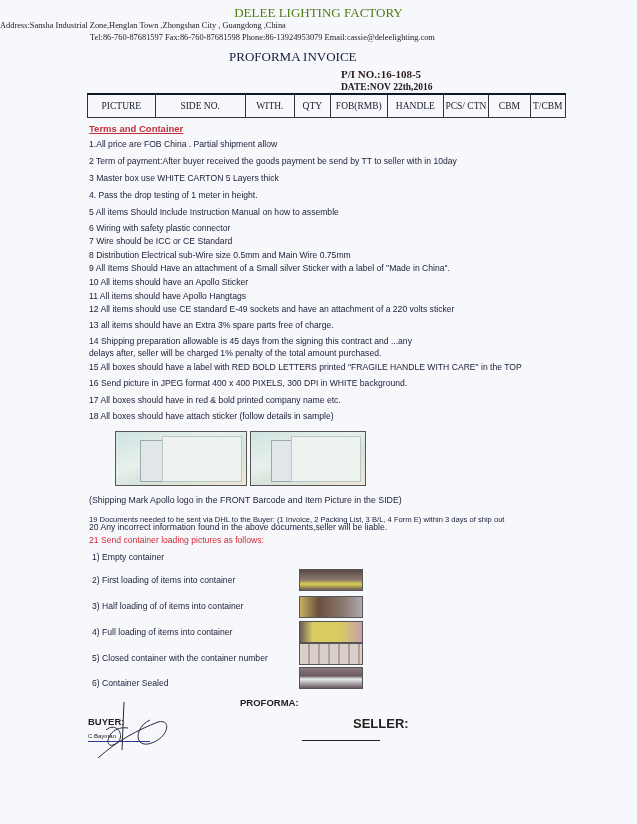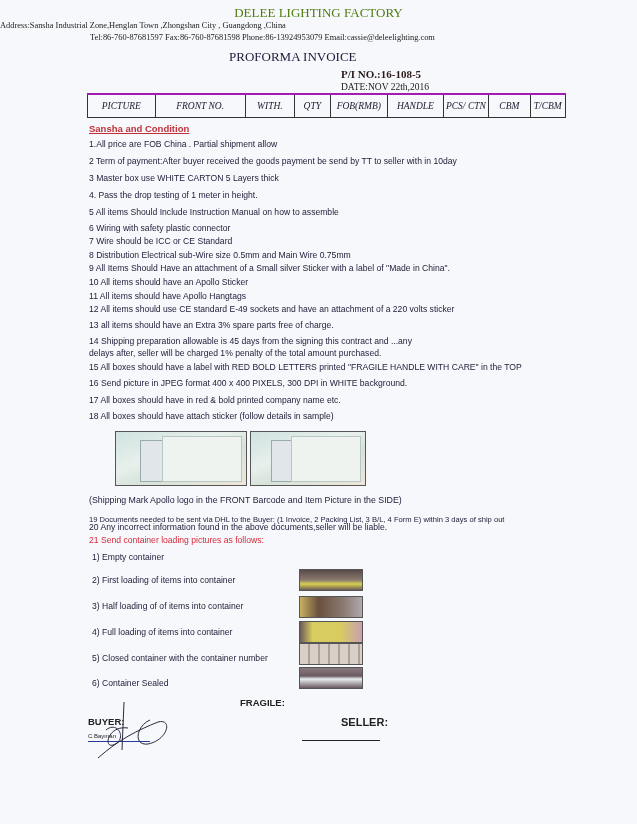--- a/index.html
+++ b/index.html
@@ -4,65 +4,65 @@
 <style>
   html, body { margin:0; padding:0; }
   body { width:637px; height:824px; background:#f7f8fb; position:relative; overflow:hidden; font-family:"Liberation Sans", sans-serif; color:#1a1a2e; }
   .serif { font-family:"Liberation Serif", serif; }
   .abs { position:absolute; }
   #company { left:0; width:637px; top:5px; text-align:center; font-size:13px; color:#4d7c0f; }
   #address { left:0; width:637px; top:21px; text-align:left; font-size:8.4px; color:#222; }
   #contact { left:90px; top:33px; font-size:8.4px; color:#222; white-space:nowrap; }
   #doc-title { left:201px; top:49px; font-size:13px; color:#1a1a3a;margin-left:28px; }
   #pi-no { left:341px; top:68px; font-size:11px; font-weight:bold; color:#2a1a1a; }
-  #pi-date { left:341px; top:82px; font-size:9.5px; font-weight:normal; color:#1a1a1a; }
+  #pi-date { left:341px; top:82px; font-size:9.5px; font-weight:bold; color:#1a1a1a; }
   table#header-table { position:absolute; left:87px; top:93px; width:479px; height:25px; border-collapse:collapse; font-size:9.5px; }
   #header-table td { border:1px solid #333; text-align:center; padding:0; line-height:10px; color:#1a1a2e; }
-  #header-table tr { border-top:2px solid #a21caf;font-style:italic; }
+  #header-table tr { border-top:2px solid #0f172a; }
   .terms-title { left:89px; top:123px; font-size:9.5px; color:#c0303a; text-decoration:underline; font-weight:bold; }
   .t { position:absolute; left:89px; font-size:8.6px; white-space:nowrap; color:#1c1c38; }
   .red { color:#d42a3a; font-weight:normal; }
   .photo { position:absolute; border:1px solid #555; background:linear-gradient(160deg,#cfe3e0 0%,#e8f0ec 40%,#d6e2da 60%,#efe6d8 100%); }
   .photo .box { position:absolute; background:#eef3f0; border:1px solid #b8c8c4; }
   .photo .side { position:absolute; background:#e0e6ea; border:1px solid #9aa; }
   .thumb { position:absolute; left:299px; width:62px; height:20px; border:1px solid #555; }
   #conforme { left:240px; top:697px; font-size:9.5px; font-weight:bold; color:#222; }
   #buyer { left:88px; top:716px; font-size:9.5px; font-weight:bold; color:#222; }
-  #seller { left:341px; top:716px; font-size:11px; font-weight:bold; color:#222;text-align:center; }
+  #seller { left:353px; top:716px; font-size:13px; font-weight:bold; color:#222;text-align:center; }
   #seller-line { left:302px; top:740px; width:78px; height:0; border-top:1px solid #222; }
   #buyer-line { left:88px; top:741px; width:62px; height:0; border-top:1.5px solid #2a3aa0; }
   #buyer-name { left:88px; top:733px; font-size:6px; color:#222; }
 </style>
 </head>
 <body>
 
 <div class="abs serif" id="company">DELEE LIGHTING FACTORY</div>
 <div class="abs serif" id="address">Address:Sansha Industrial Zone,Henglan Town ,Zhongshan City , Guangdong ,China</div>
 <div class="abs serif" id="contact">Tel:86-760-87681597  Fax:86-760-87681598 Phone:86-13924953079 Email:cassie@deleelighting.com</div>
 <div class="abs serif" id="doc-title">PROFORMA INVOICE</div>
 <div class="abs serif" id="pi-no">P/I NO.:16-108-5</div>
 <div class="abs serif" id="pi-date">DATE:NOV 22th,2016</div>
 
 <table id="header-table" class="serif">
   <tbody>
       <tr>
     <td style="width:66px">PICTURE</td>
-    <td style="width:88px">FRONT NO.</td>
+    <td style="width:88px">SIDE NO.</td>
     <td style="width:48px">WITH.</td>
     <td style="width:34px">QTY</td>
     <td style="width:56px">FOB(RMB)</td>
     <td style="width:54px">HANDLE</td>
     <td style="width:44px">PCS/ CTN</td>
     <td style="width:40px">CBM</td>
     <td style="width:34px">T/CBM</td>
   </tr>
 </tbody>
   </table>
 
-<div class="abs terms-title">Sansha and Condition</div>
+<div class="abs terms-title">Terms and Container</div>
 
 <div class="t" style="top:139px">1.All price are FOB China . Partial shipment allow</div>
 <div class="t" style="top:156px">2 Term of payment:After buyer received the goods payment be send by TT to seller with in 10day</div>
 <div class="t" style="top:173px">3 Master box use WHITE CARTON 5 Layers thick</div>
 <div class="t" style="top:190px">4. Pass the drop testing of 1 meter in height.</div>
 <div class="t" style="top:207px">5 All items Should Include Instruction Manual on how to assemble</div>
 <div class="t" style="top:223px">6 Wiring with safety plastic connector</div>
 <div class="t" style="top:236px">7 Wire should be ICC or CE Standard</div>
 <div class="t" style="top:250px">8 Distribution Electrical sub-Wire size  0.5mm and Main Wire 0.75mm</div>
 <div class="t" style="top:263px">9 All Items Should Have an attachment of a Small silver Sticker   with a label of "Made in China".</div>
@@ -97,21 +97,21 @@
 <div class="t" style="top:627px; left:92px">4) Full loading of items into container</div>
 <div class="t" style="top:653px; left:92px">5) Closed container with the container number</div>
 <div class="t" style="top:678px; left:92px">6) Container Sealed</div>
 
 <div class="thumb" style="top:569px; background:linear-gradient(180deg,#5a4a48 0%,#8a7a70 50%,#d8d050 70%,#6a5a58 100%);"></div>
 <div class="thumb" style="top:596px; background:linear-gradient(90deg,#c8b060 0%,#6a5040 30%,#8a7a70 70%,#b0a8b0 100%);"></div>
 <div class="thumb" style="top:621px; background:linear-gradient(90deg,#6a5a58 0%,#d8cc60 20%,#d8cc60 65%,#c8a0b0 100%);"></div>
 <div class="thumb" style="top:643px; background:repeating-linear-gradient(90deg,#d8d0c8 0 8px,#b0a098 8px 10px);"></div>
 <div class="thumb" style="top:667px; background:linear-gradient(180deg,#8a7a80 0%,#6a5a60 40%,#e8eef0 55%,#6a5a60 100%);"></div>
 
-<div class="abs" id="conforme">FRAGILE:</div>
+<div class="abs" id="conforme">PROFORMA:</div>
 <div class="abs" id="buyer">BUYER:</div>
 <div class="abs" id="buyer-name">C.Bayman</div>
 <div class="abs" id="buyer-line"></div>
 <svg class="abs" style="left:88px; top:700px;" width="90" height="60">
   <path d="M36 2 L34 50 M10 58 C30 40 50 30 70 22 C85 18 80 40 60 44 C45 46 48 26 62 20 M18 30 C30 20 40 40 25 45 C15 48 20 25 40 28" fill="none" stroke="#2a2a40" stroke-width="1"></path>
 </svg>
 <div class="abs" id="seller">SELLER:</div>
 <div class="abs" id="seller-line"></div>
 
 </body></html>

